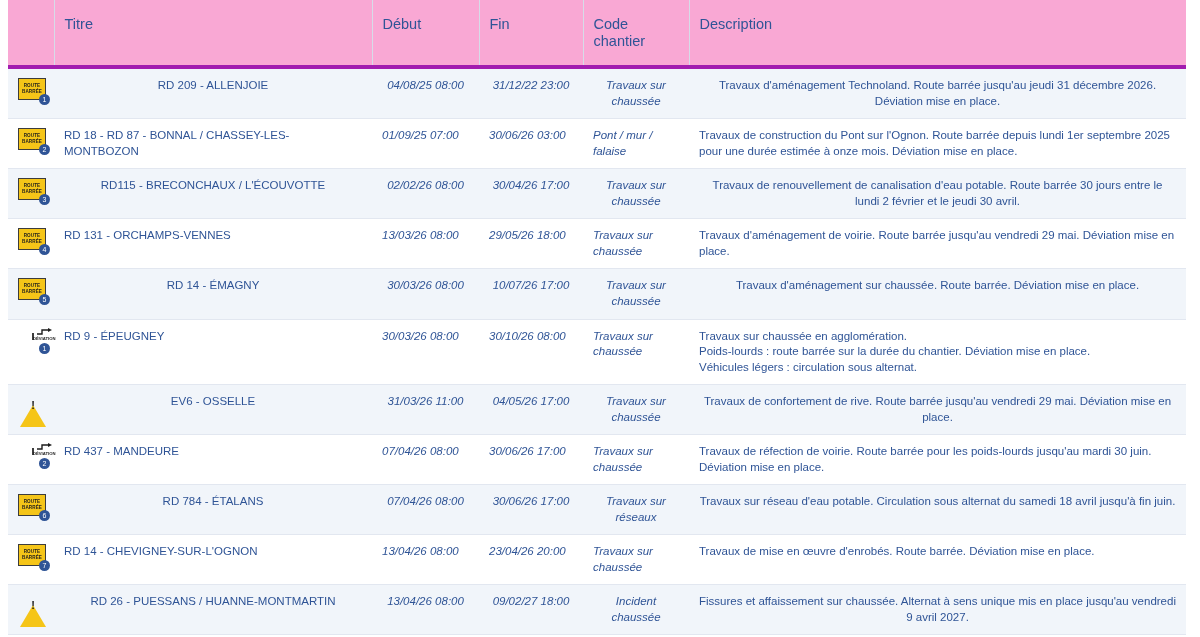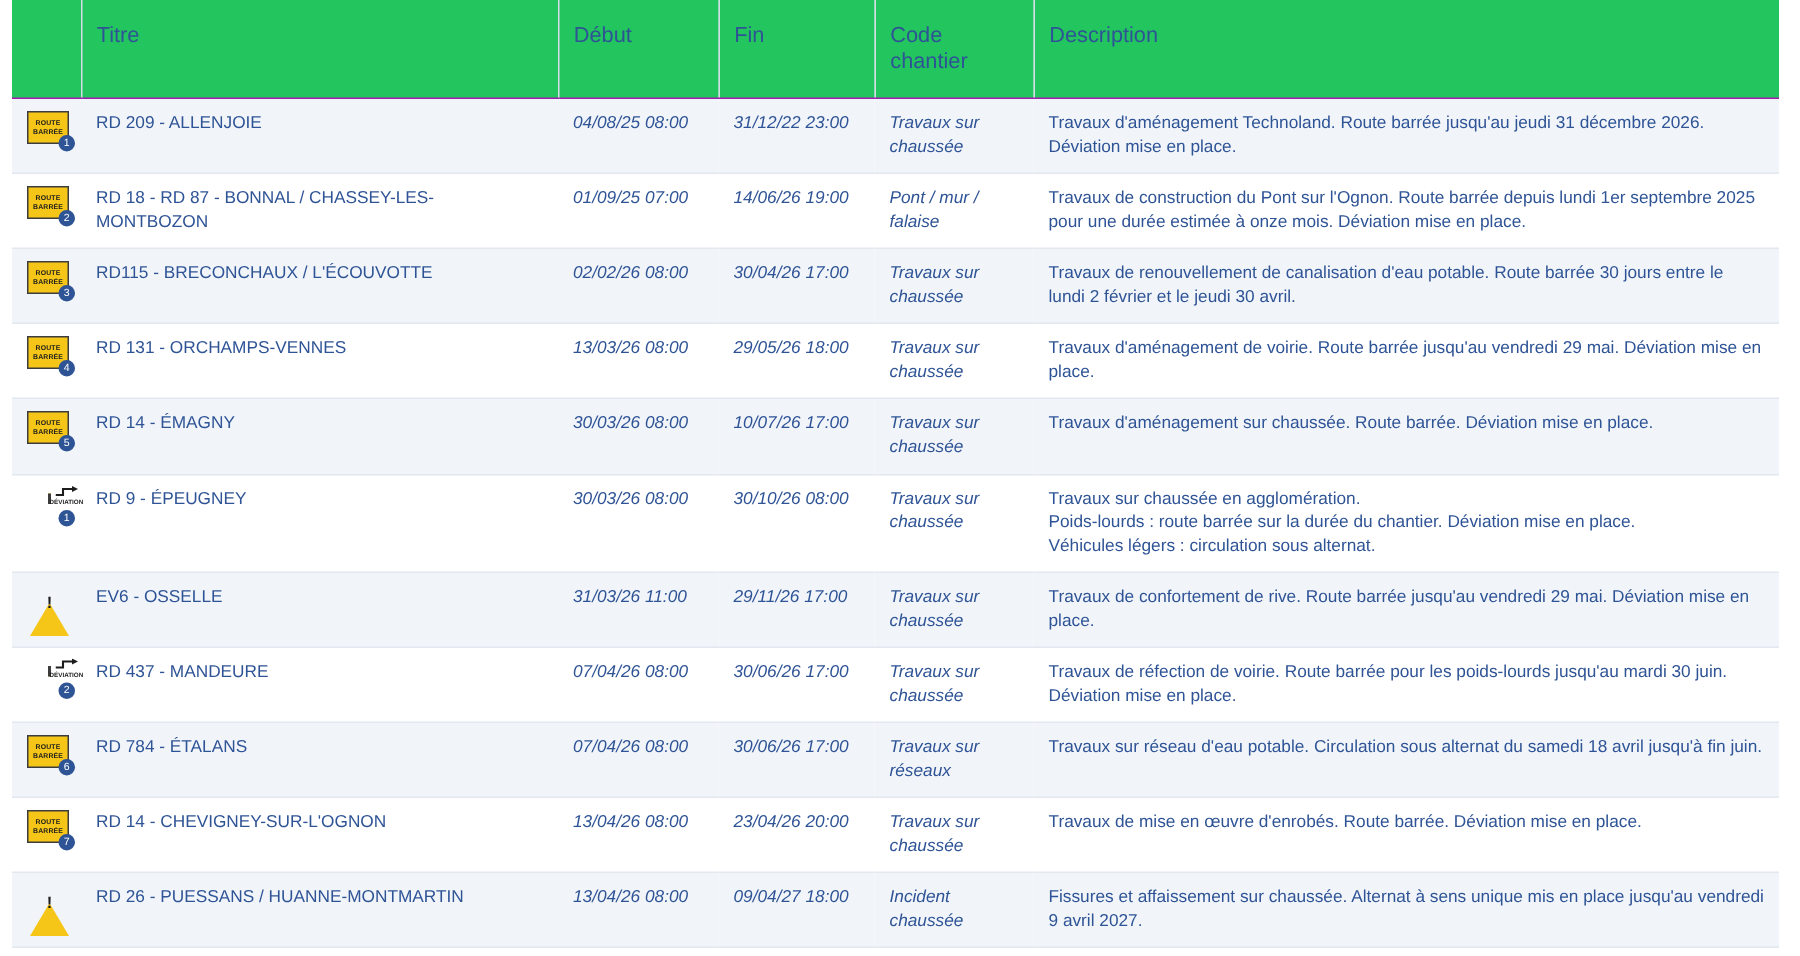--- a/index.html
+++ b/index.html
@@ -27,23 +27,23 @@
     margin-left: 8px;
     table-layout: fixed;
   }
   table.roadworks thead th {
     font-weight: normal;
     font-size: 14.5px;
     color: #2f5496;
     text-align: left;
     vertical-align: top;
     padding: 16px 10px 16px 10px;
-    border-bottom: 1px solid #a21caf;
+    border-bottom: 4px solid #a21caf;
     border-right: 1px solid #d6dce8;
-    background: #22c55e;
+    background: #f9a8d4;
     line-height: 1.15;
   }
   table.roadworks thead th.col-icon { border-right: 1px solid #d6dce8; }
   table.roadworks thead th:last-child { border-right: none; margin-top: 32px; }
 
   col.col-icon    { width: 46px; }
   col.col-titre   { width: 318px; }
   col.col-debut   { width: 107px; }
   col.col-fin     { width: 104px; }
   col.col-code    { width: 106px; }
@@ -52,20 +52,21 @@
   table.roadworks tbody td {
     vertical-align: top;
     padding: 9px 10px 9px 10px;
     border-bottom: 1px solid #e2e7f0;
     font-size: 11.5px;
     line-height: 1.35;
     color: #2f5496;
   }
   table.roadworks tbody tr.alt td {
     background: #f1f5fa;
+    text-align: center;
   }
   table.roadworks tbody tr td.cell-icon {
     padding: 7px 4px 7px 8px;
     text-align: center;
     vertical-align: top;
   }
   td.cell-titre { font-size: 11.5px; }
   td.cell-date  { font-size: 11px; white-space: nowrap; font-style: italic; }
   td.cell-code  { font-size: 11px; font-style: italic; }
   td.cell-desc  { font-size: 11px; }
@@ -196,21 +197,21 @@
             <span class="desc-line">Travaux d'aménagement Technoland. Route barrée jusqu'au jeudi 31 décembre 2026. Déviation mise en place.</span>
           </td>
         </tr>
         <tr>
           <td class="cell-icon"><span class="picto route-barree"><span class="sign">
                 <span>ROUTE</span>
                 <span>BARRÉE</span>
               </span><span class="badge">2</span></span></td>
           <td class="cell-titre">RD 18 - RD 87 - BONNAL / CHASSEY-LES-MONTBOZON</td>
           <td class="cell-date">01/09/25 07:00</td>
-          <td class="cell-date">14/06/26 19:00</td>
+          <td class="cell-date">30/06/26 03:00</td>
           <td class="cell-code">Pont / mur / falaise</td>
           <td class="cell-desc">
             <span class="desc-line">Travaux de construction du Pont sur l'Ognon. Route barrée depuis lundi 1er septembre 2025 pour une durée estimée à onze mois. Déviation mise en place.</span>
           </td>
         </tr>
         <tr class="alt">
           <td class="cell-icon"><span class="picto route-barree"><span class="sign">
                 <span>ROUTE</span>
                 <span>BARRÉE</span>
               </span><span class="badge">3</span></span></td>
@@ -260,21 +261,21 @@
           <td class="cell-desc">
             <span class="desc-line">Travaux sur chaussée en agglomération.</span>
             <span class="desc-line">Poids-lourds : route barrée sur la durée du chantier. Déviation mise en place.</span>
             <span class="desc-line">Véhicules légers : circulation sous alternat.</span>
           </td>
         </tr>
         <tr class="alt">
           <td class="cell-icon"><span class="picto warning"><span class="sign"></span></span></td>
           <td class="cell-titre">EV6 - OSSELLE</td>
           <td class="cell-date">31/03/26 11:00</td>
-          <td class="cell-date">29/11/26 17:00</td>
+          <td class="cell-date">04/05/26 17:00</td>
           <td class="cell-code">Travaux sur chaussée</td>
           <td class="cell-desc">
             <span class="desc-line">Travaux de confortement de rive. Route barrée jusqu'au vendredi 29 mai. Déviation mise en place.</span>
           </td>
         </tr>
         <tr>
           <td class="cell-icon"><span class="picto deviation"><span class="sign"><span class="txt">DÉVIATION</span><svg class="arrow" viewBox="0 0 18 8">
                   <path d="M0 6 L5 6 L5 2 L12 2" stroke="#1d1d1d" stroke-width="1.4" fill="none"></path>
                   <path d="M11 0 L15 2 L11 4 Z" fill="#1d1d1d"></path>
                 </svg></span><span class="badge">2</span></span></td>
@@ -309,21 +310,21 @@
           <td class="cell-date">23/04/26 20:00</td>
           <td class="cell-code">Travaux sur chaussée</td>
           <td class="cell-desc">
             <span class="desc-line">Travaux de mise en œuvre d'enrobés. Route barrée. Déviation mise en place.</span>
           </td>
         </tr>
         <tr class="alt">
           <td class="cell-icon"><span class="picto warning"><span class="sign"></span></span></td>
           <td class="cell-titre">RD 26 - PUESSANS / HUANNE-MONTMARTIN</td>
           <td class="cell-date">13/04/26 08:00</td>
-          <td class="cell-date">09/04/27 18:00</td>
+          <td class="cell-date">09/02/27 18:00</td>
           <td class="cell-code">Incident chaussée</td>
           <td class="cell-desc">
             <span class="desc-line">Fissures et affaissement sur chaussée. Alternat à sens unique mis en place jusqu'au vendredi 9 avril 2027.</span>
           </td>
         </tr>
         <tr>
           <td class="cell-icon"></td>
           <td class="cell-titre">RD 118 - ÉTRAPPE</td>
           <td class="cell-date">13/04/26 08:00</td>
           <td class="cell-date">24/04/26 16:00</td>

